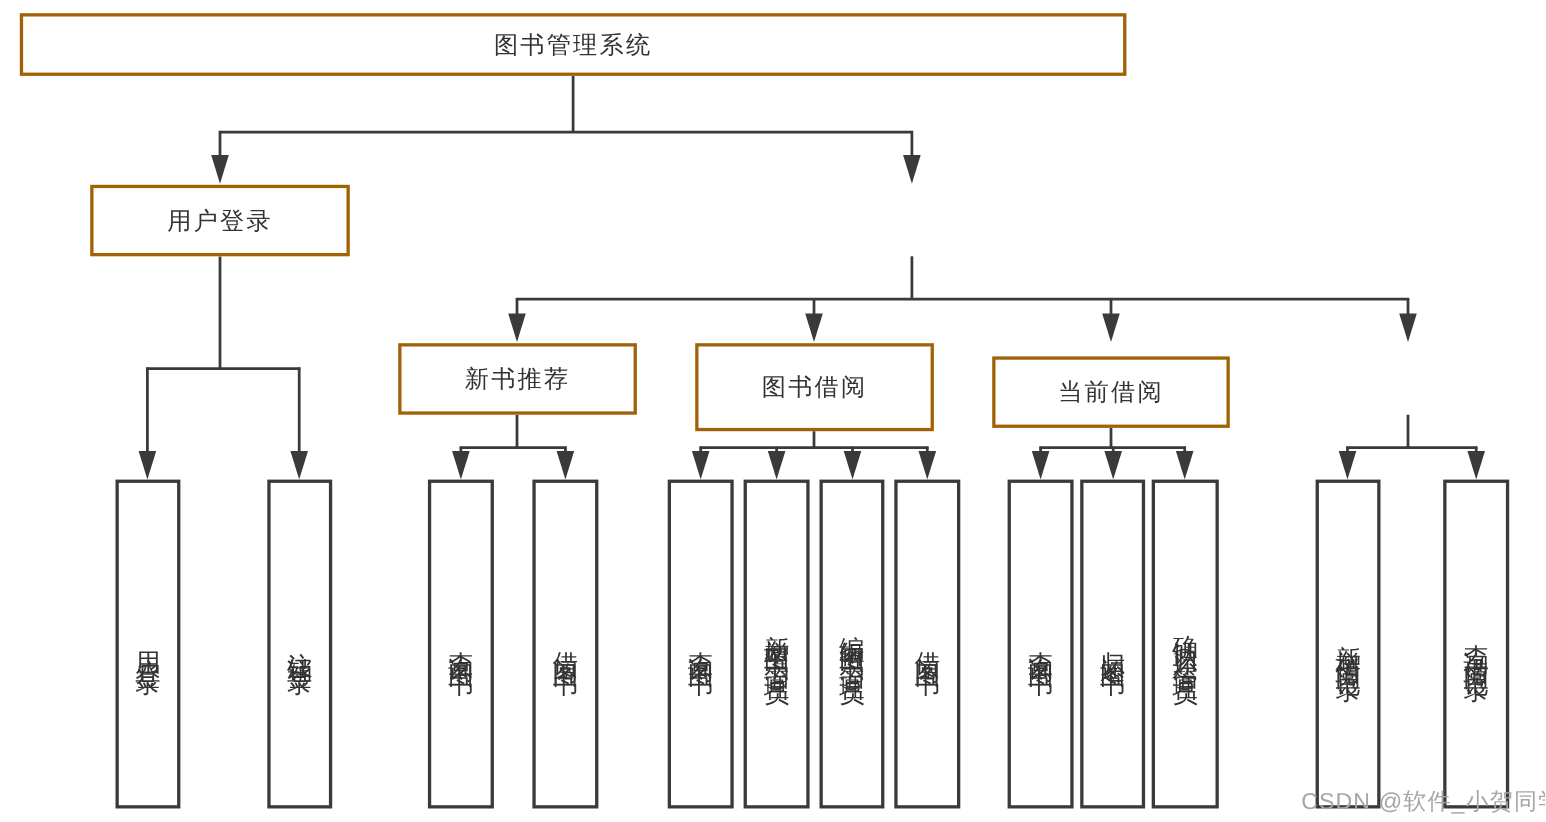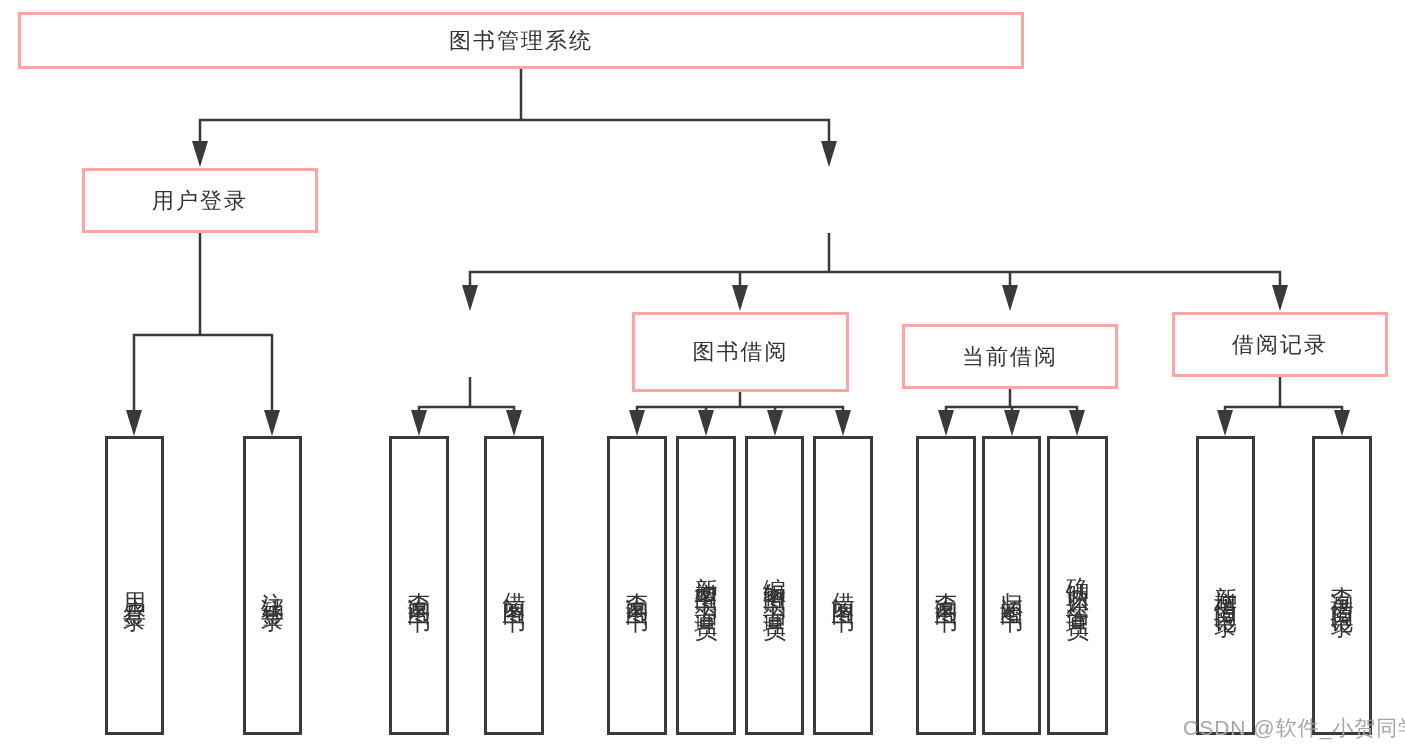--- a/index.html
+++ b/index.html
@@ -7,21 +7,21 @@
     position:relative;
     width:1405px;height:747px;
     background:#ffffff;
     font-family:"Liberation Sans", sans-serif;
     overflow:hidden;
   }
   #wires{position:absolute;left:0;top:0;width:1405px;height:747px;}
   .box{
     position:absolute;
     box-sizing:border-box;
-    border:3px solid #fca5a5;
+    border:3px solid #a16207;
     background:#ffffff;
     display:flex;align-items:center;justify-content:center;
     font-size:22px;color:#333333;letter-spacing:2px;
     white-space:nowrap;
   }
   .vbox{
     position:absolute;
     box-sizing:border-box;
     border:3px solid #3a3a3a;
     background:#ffffff;
@@ -127,23 +127,23 @@
       <polygon points="1069,410 1085,410 1077,436"></polygon>
       <polygon points="1217,410 1233,410 1225,436"></polygon>
       <polygon points="1334,410 1350,410 1342,436"></polygon>
     </g>
   </svg>
 
   <div class="box" id="node-root">图书管理系统</div>
 
   <div class="box" id="node-user-login">用户登录</div>
 
+  <div class="box" id="node-new-book">新书推荐</div>
   <div class="box" id="node-book-borrow">图书借阅</div>
   <div class="box" id="node-current-borrow">当前借阅</div>
-  <div class="box" id="node-borrow-record">借阅记录</div>
 
   <div class="vbox leaf" id="leaf-user-login">用户登录</div>
   <div class="vbox leaf" id="leaf-logout">注销登录</div>
   <div class="vbox leaf" id="leaf-nb-query">查询图书</div>
   <div class="vbox leaf" id="leaf-nb-borrow">借阅图书</div>
   <div class="vbox leaf" id="leaf-bb-query">查询图书</div>
   <div class="vbox leaf" id="leaf-bb-add">新增图书（管理员）</div>
   <div class="vbox leaf" id="leaf-bb-edit">编辑图书（管理员）</div>
   <div class="vbox leaf" id="leaf-bb-borrow">借阅图书</div>
   <div class="vbox leaf" id="leaf-cb-query">查询图书</div>

